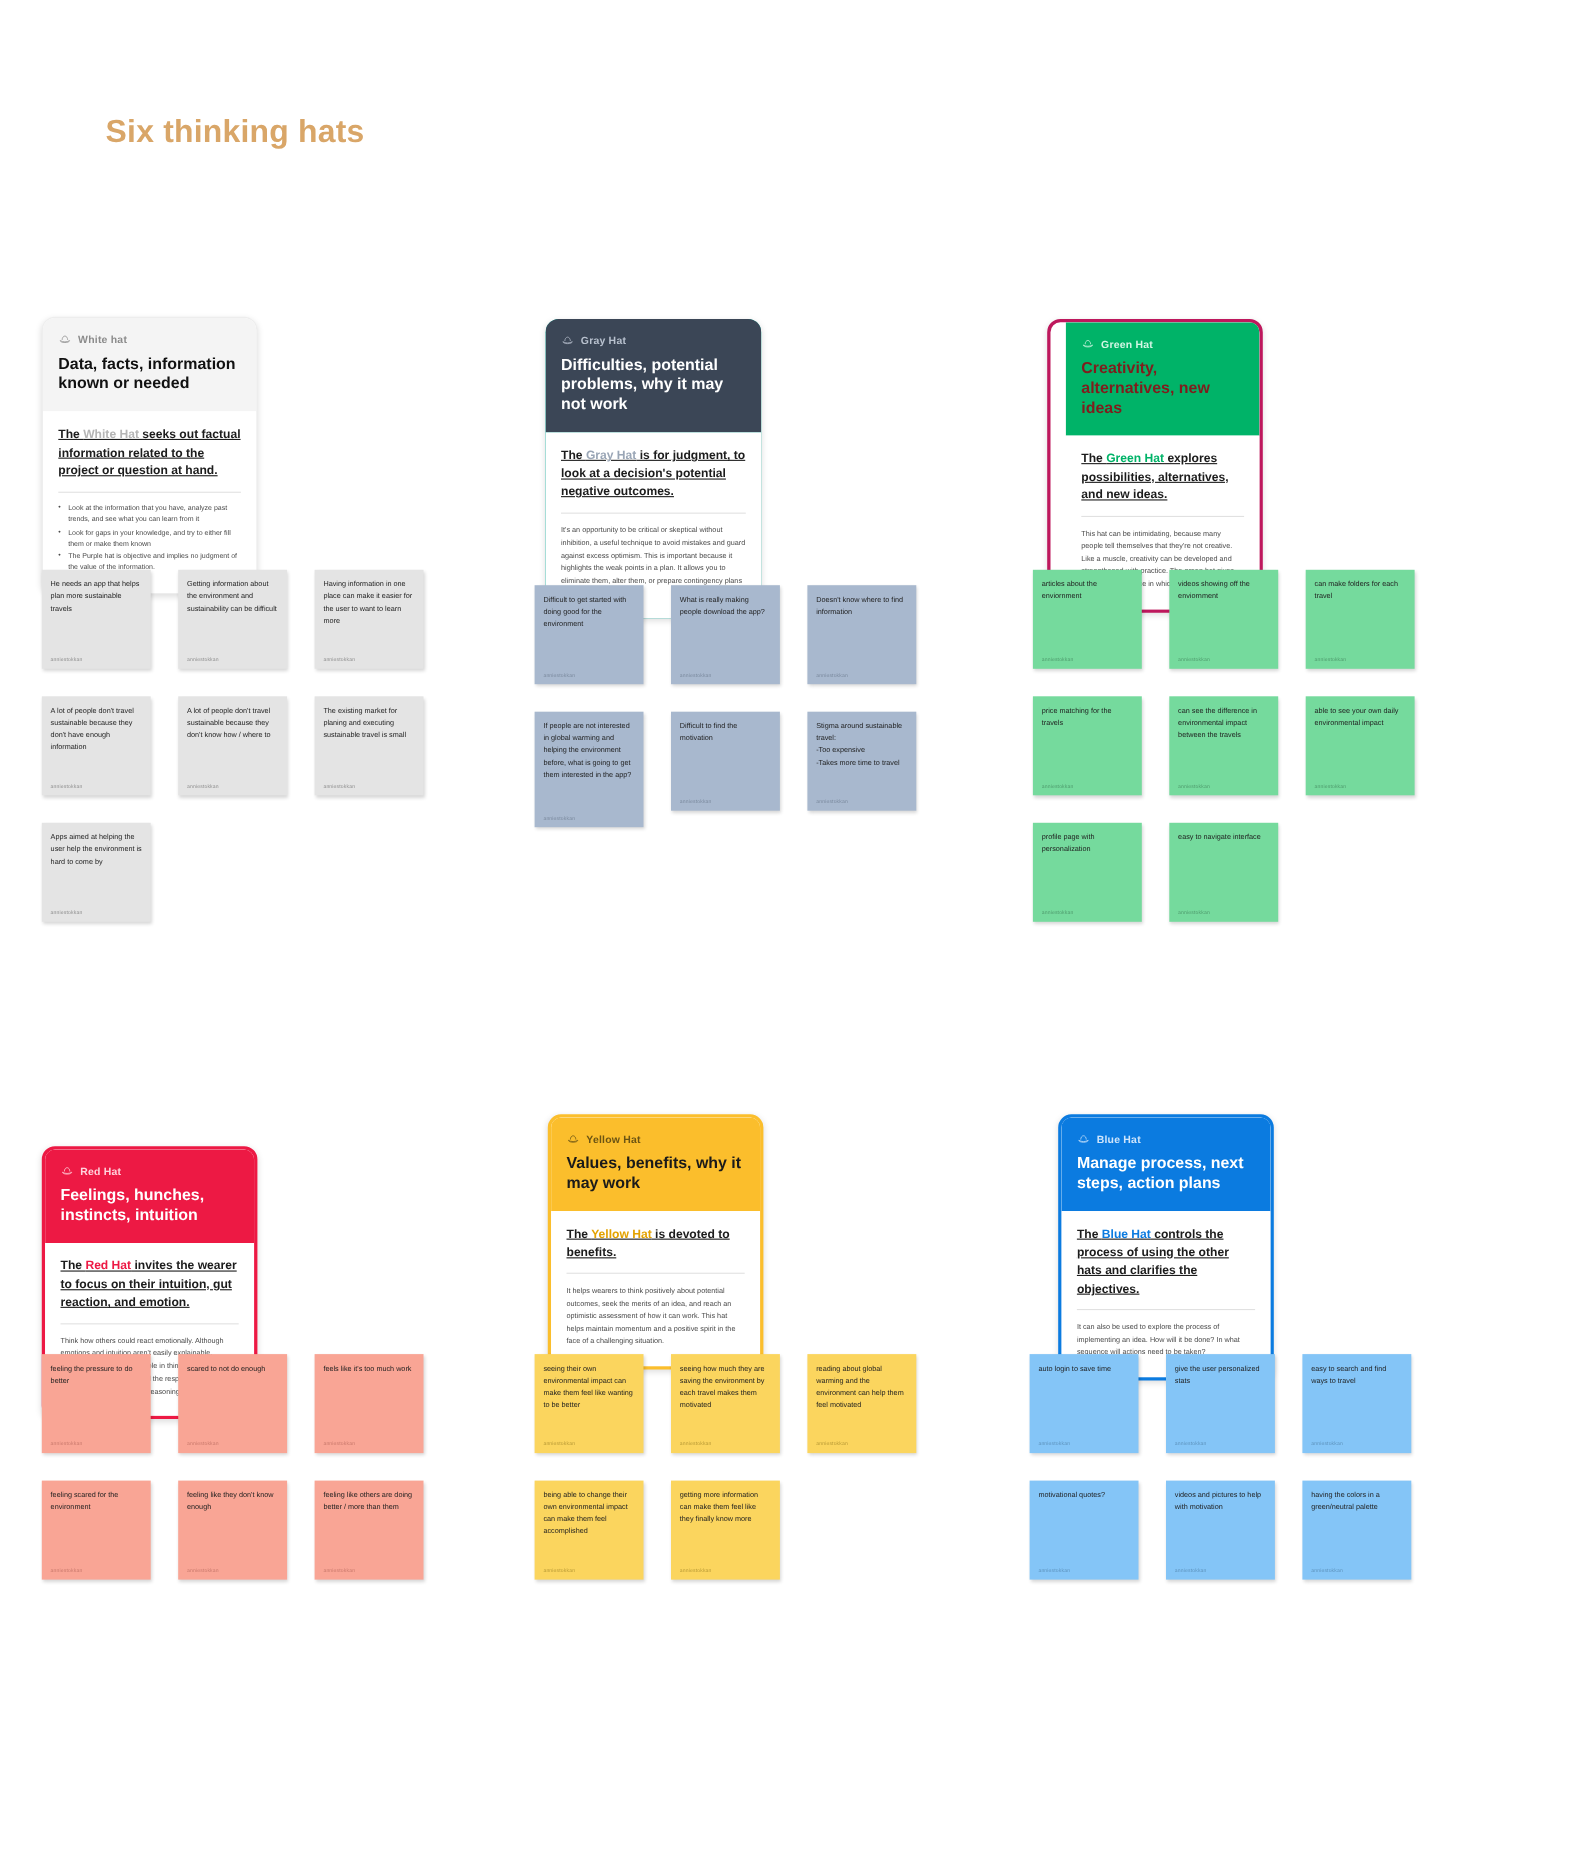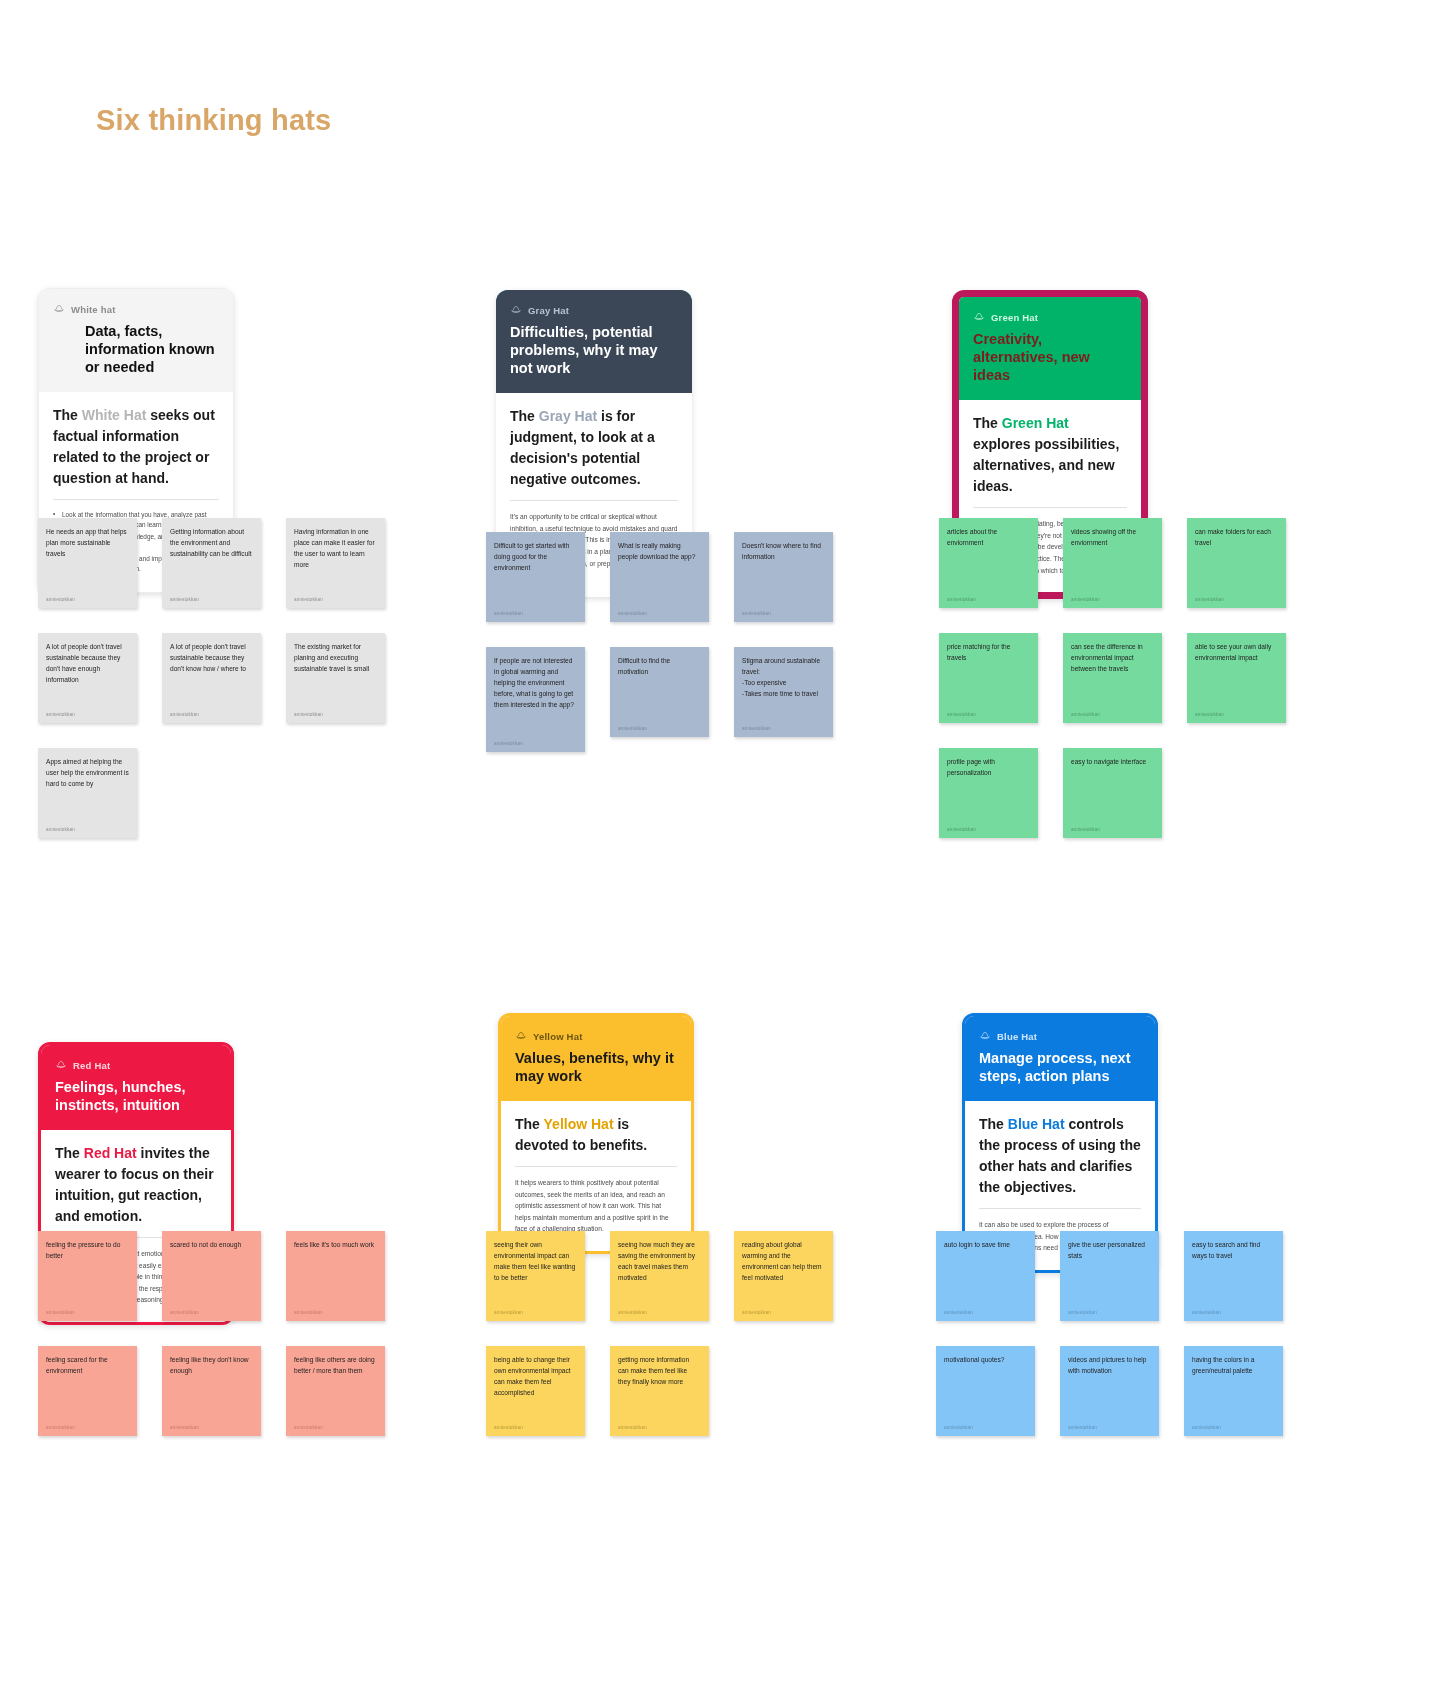--- a/index.html
+++ b/index.html
@@ -32,50 +32,50 @@
   .hat-head { padding: 14px 14px 16px 14px; }
   .hat-kicker {
     display: flex; align-items: center; gap: 6px;
     font-size: 9.5px; font-weight: 700; letter-spacing: .2px;
     margin-bottom: 7px;
   }
   .hat-kicker .hat-glyph { width: 12px; height: 12px; display: block; opacity: .85; }
   .hat-title { font-size: 14.5px; font-weight: 700; line-height: 1.25; }
   .hat-body { padding: 13px 14px 16px 14px; background: #fff; }
   .hat-lede {
-    font-size: 14px; font-weight: 700; line-height: 1.5; color: #1c1c1c;
+    font-size: 11px; font-weight: 700; line-height: 1.5; color: #1c1c1c; text-decoration: underline;
   }
   .hat-lede .accent { font-weight: 700; }
   .hat-rule { height: 1px; background: #e1e1e1; margin: 10px 0 10px 0; }
   .hat-para { font-size: 6.6px; line-height: 1.75; color: #4b4b4b; }
   .hat-list { list-style: none; }
   .hat-list li {
     position: relative; padding-left: 9px; margin-bottom: 2px;
     font-size: 6.4px; line-height: 1.55; color: #4b4b4b;
   }
   .hat-list li::before {
     content: "•"; position: absolute; left: 0; top: -1px; color: #4b4b4b;
   }
 
   
   .c-white .hat-card { border: 1px solid #ededed; }
   .c-white .hat-head { background: #F4F4F4; }
   .c-white .hat-kicker { color: #8b8b8b; }
-  .c-white .hat-title { color: #111; margin-left: 32px; }
+  .c-white .hat-title { color: #111; }
   .c-white .accent { color: #b5b5b5; }
 
   
   .c-gray .hat-card { background: #14b8a6; }
   .c-gray .hat-head { background: #3B4656; }
   .c-gray .hat-kicker { color: #b9c2cf; }
   .c-gray .hat-title { color: #ffffff; }
   .c-gray .accent { color: #9aa6b6; }
 
   
-  .c-green .hat-card { border: 7px solid #be185d; }
+  .c-green .hat-card { border: 3px solid #be185d; padding-left: 14px; }
   .c-green .hat-head { background: #00B368; }
   .c-green .hat-kicker { color: #d3f6e5; }
   .c-green .hat-title { color: #7f1d1d; }
   .c-green .accent { color: #00B368; }
 
   
   .c-red .hat-card { border: 3px solid #ED1944; }
   .c-red .hat-head { background: #ED1944; }
   .c-red .hat-kicker { color: #ffd3dc; }
   .c-red .hat-title { color: #ffffff; }

